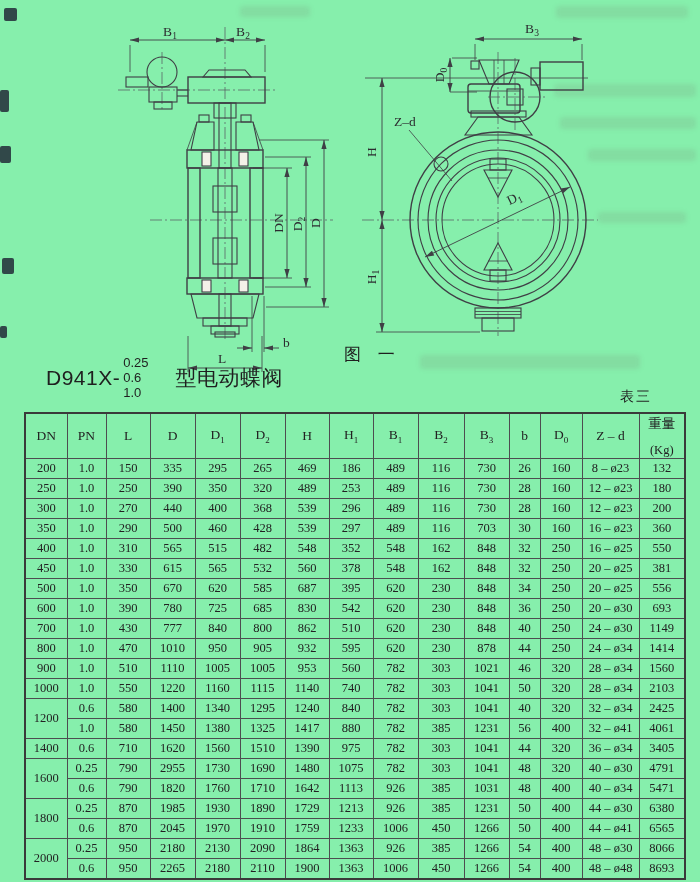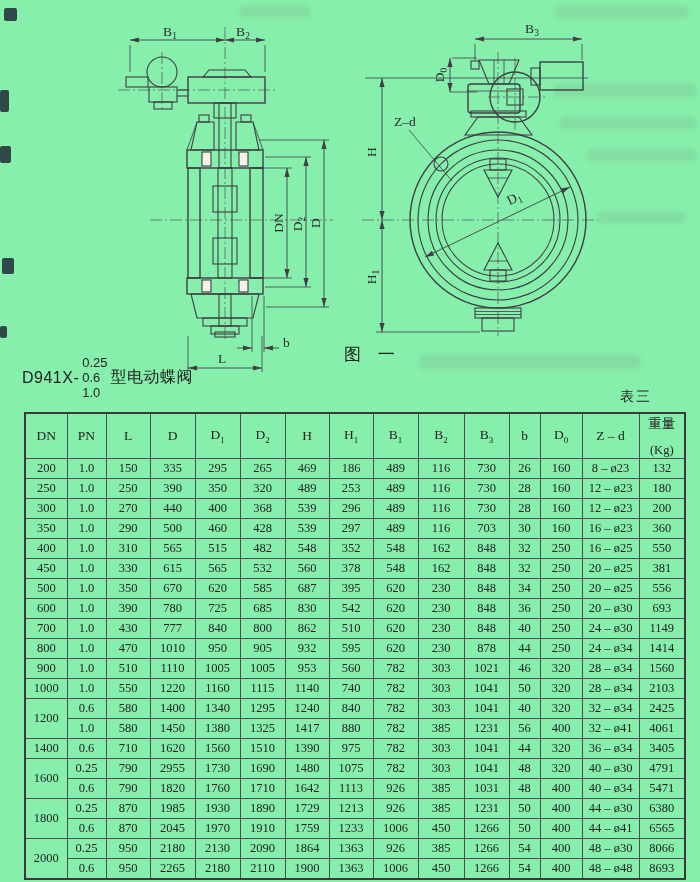--- a/index.html
+++ b/index.html
@@ -16,21 +16,21 @@
   .dim{fill:none;stroke:#3f3f45;stroke-width:.9;}
   .ext{fill:none;stroke:#3f3f45;stroke-width:.8;}
   .cl{fill:none;stroke:#55555c;stroke-width:.7;stroke-dasharray:12 3 2 3;}
   .hat{stroke:#3f3f45;stroke-width:1;}
   .dl{font-family:"Liberation Serif",serif;font-size:13.5px;fill:#2c2c30;}
   .dl tspan{font-size:9.5px;}
   .solidfill{fill:#f3f1e8;}
   
   #titleblk{position:absolute;left:22px;top:355px;display:flex;align-items:center;
             font-family:"Liberation Sans",sans-serif;color:#1f1f1f;}
-  #titleblk .model,#titleblk .suffix{font-size:16px;letter-spacing:.5px;}
+  #titleblk .model,#titleblk .suffix{font-size:21px;letter-spacing:.5px;margin-left:24px;}
   #titleblk .stack{display:flex;flex-direction:column;font-size:13px;line-height:15px;margin:0 3px;text-align:left;}
   .caption{position:absolute;font-family:"Liberation Sans",sans-serif;color:#1f1f1f;}
   #figcap{left:344px;top:343px;font-size:17px;letter-spacing:6px;}
   #tabcap{left:620px;top:388px;font-size:14px;letter-spacing:2px;}
   
   #dimtable{position:absolute;left:24px;top:412px;width:660px;border-collapse:collapse;
             table-layout:fixed;font-size:12.5px;color:#222;background:transparent;
             border:2px solid #3a3a3a;}
   #dimtable th,#dimtable td{border:1px solid #4d4d50;text-align:center;padding:0;
             font-weight:normal;overflow:hidden;white-space:nowrap;}

